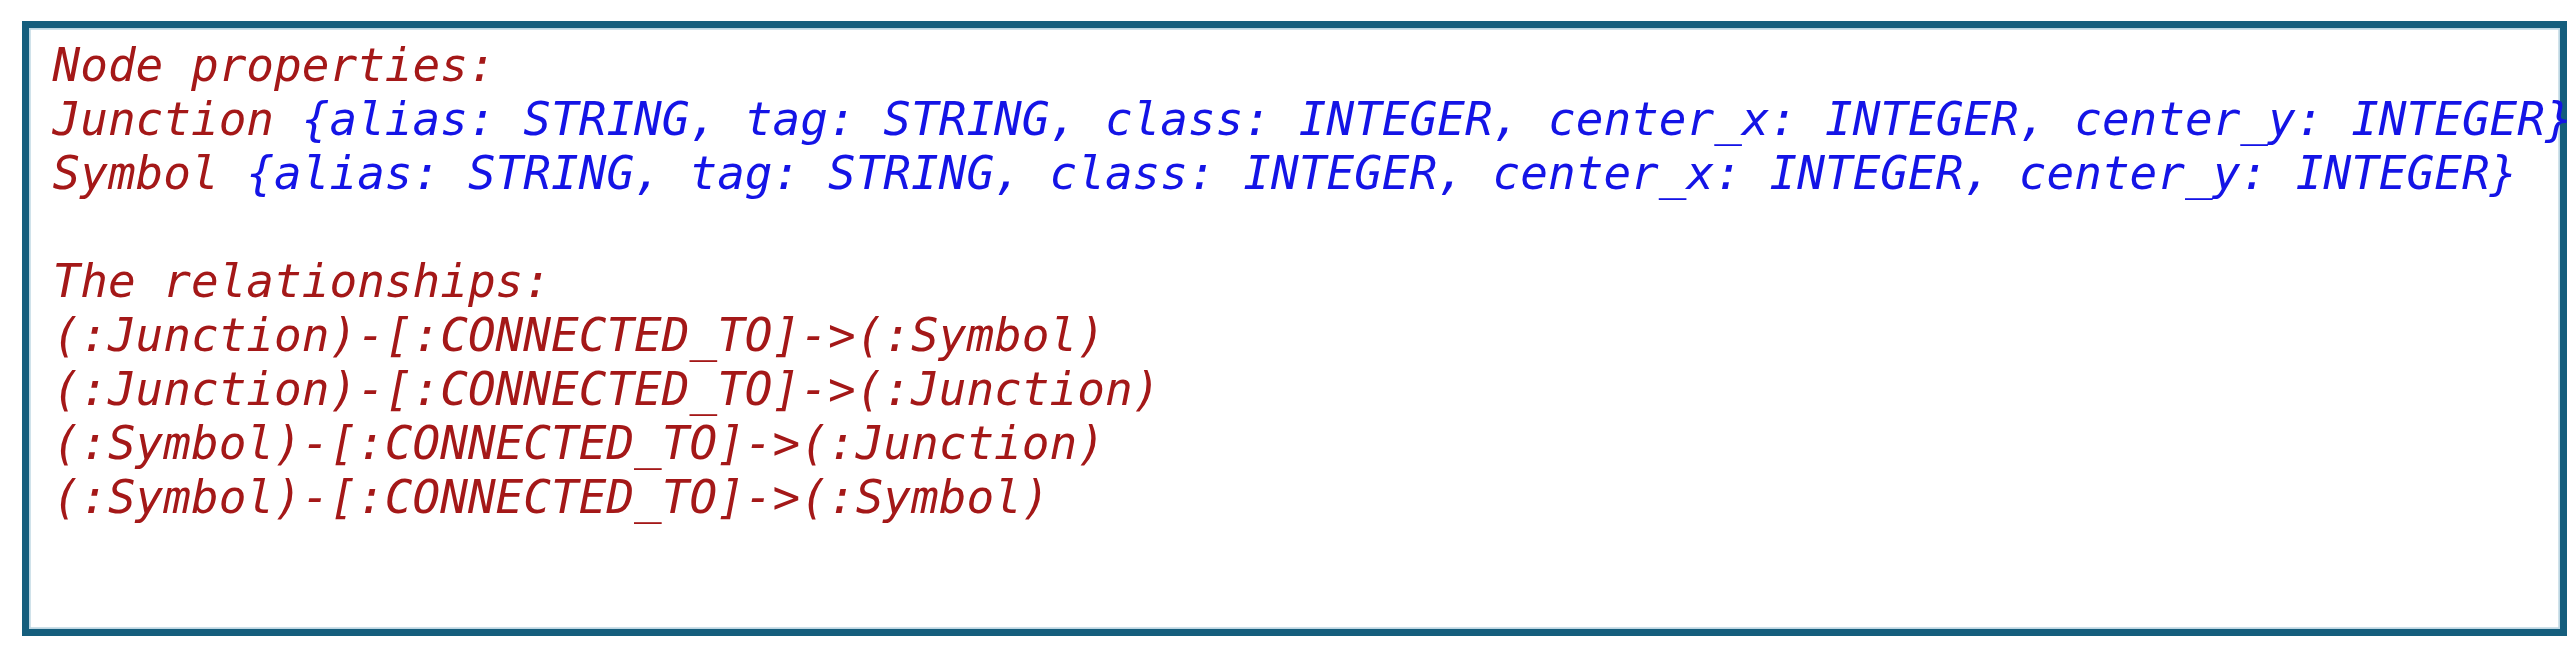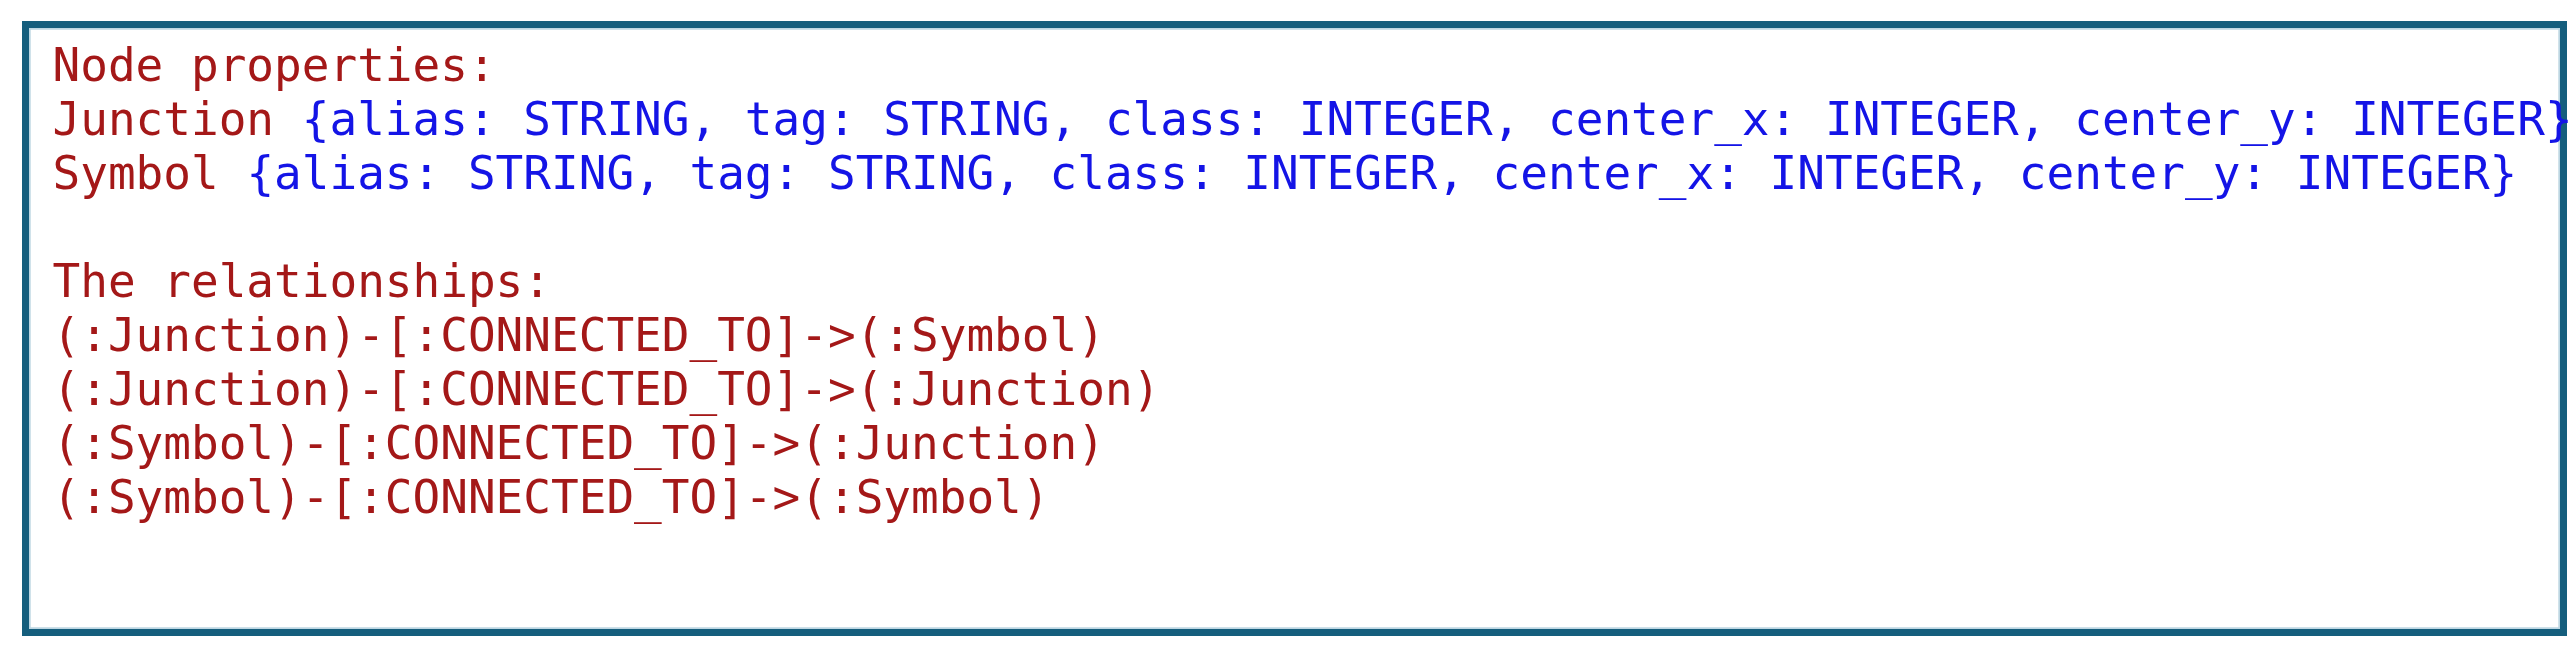--- a/index.html
+++ b/index.html
@@ -21,20 +21,21 @@
     width: 2545px;
     height: 615px;
     box-sizing: border-box;
     border: 7.5px solid var(--border-color, #155e7d);
     box-shadow: inset 0 0 0 1.7px #bdd6e2;
     background: #ffffff;
   }
   .code-lines {
     padding: 10px 12px 0 24px;
     white-space: pre;
+    font-style: italic;
   }
   .code-line {
     font-size: 46px;
     line-height: 54px;
     white-space: pre;
   }
   .seg-red  { color: var(--red, #a41818); }
   .seg-blue { color: var(--blue, #1414e6); }
 </style>
 </head>

